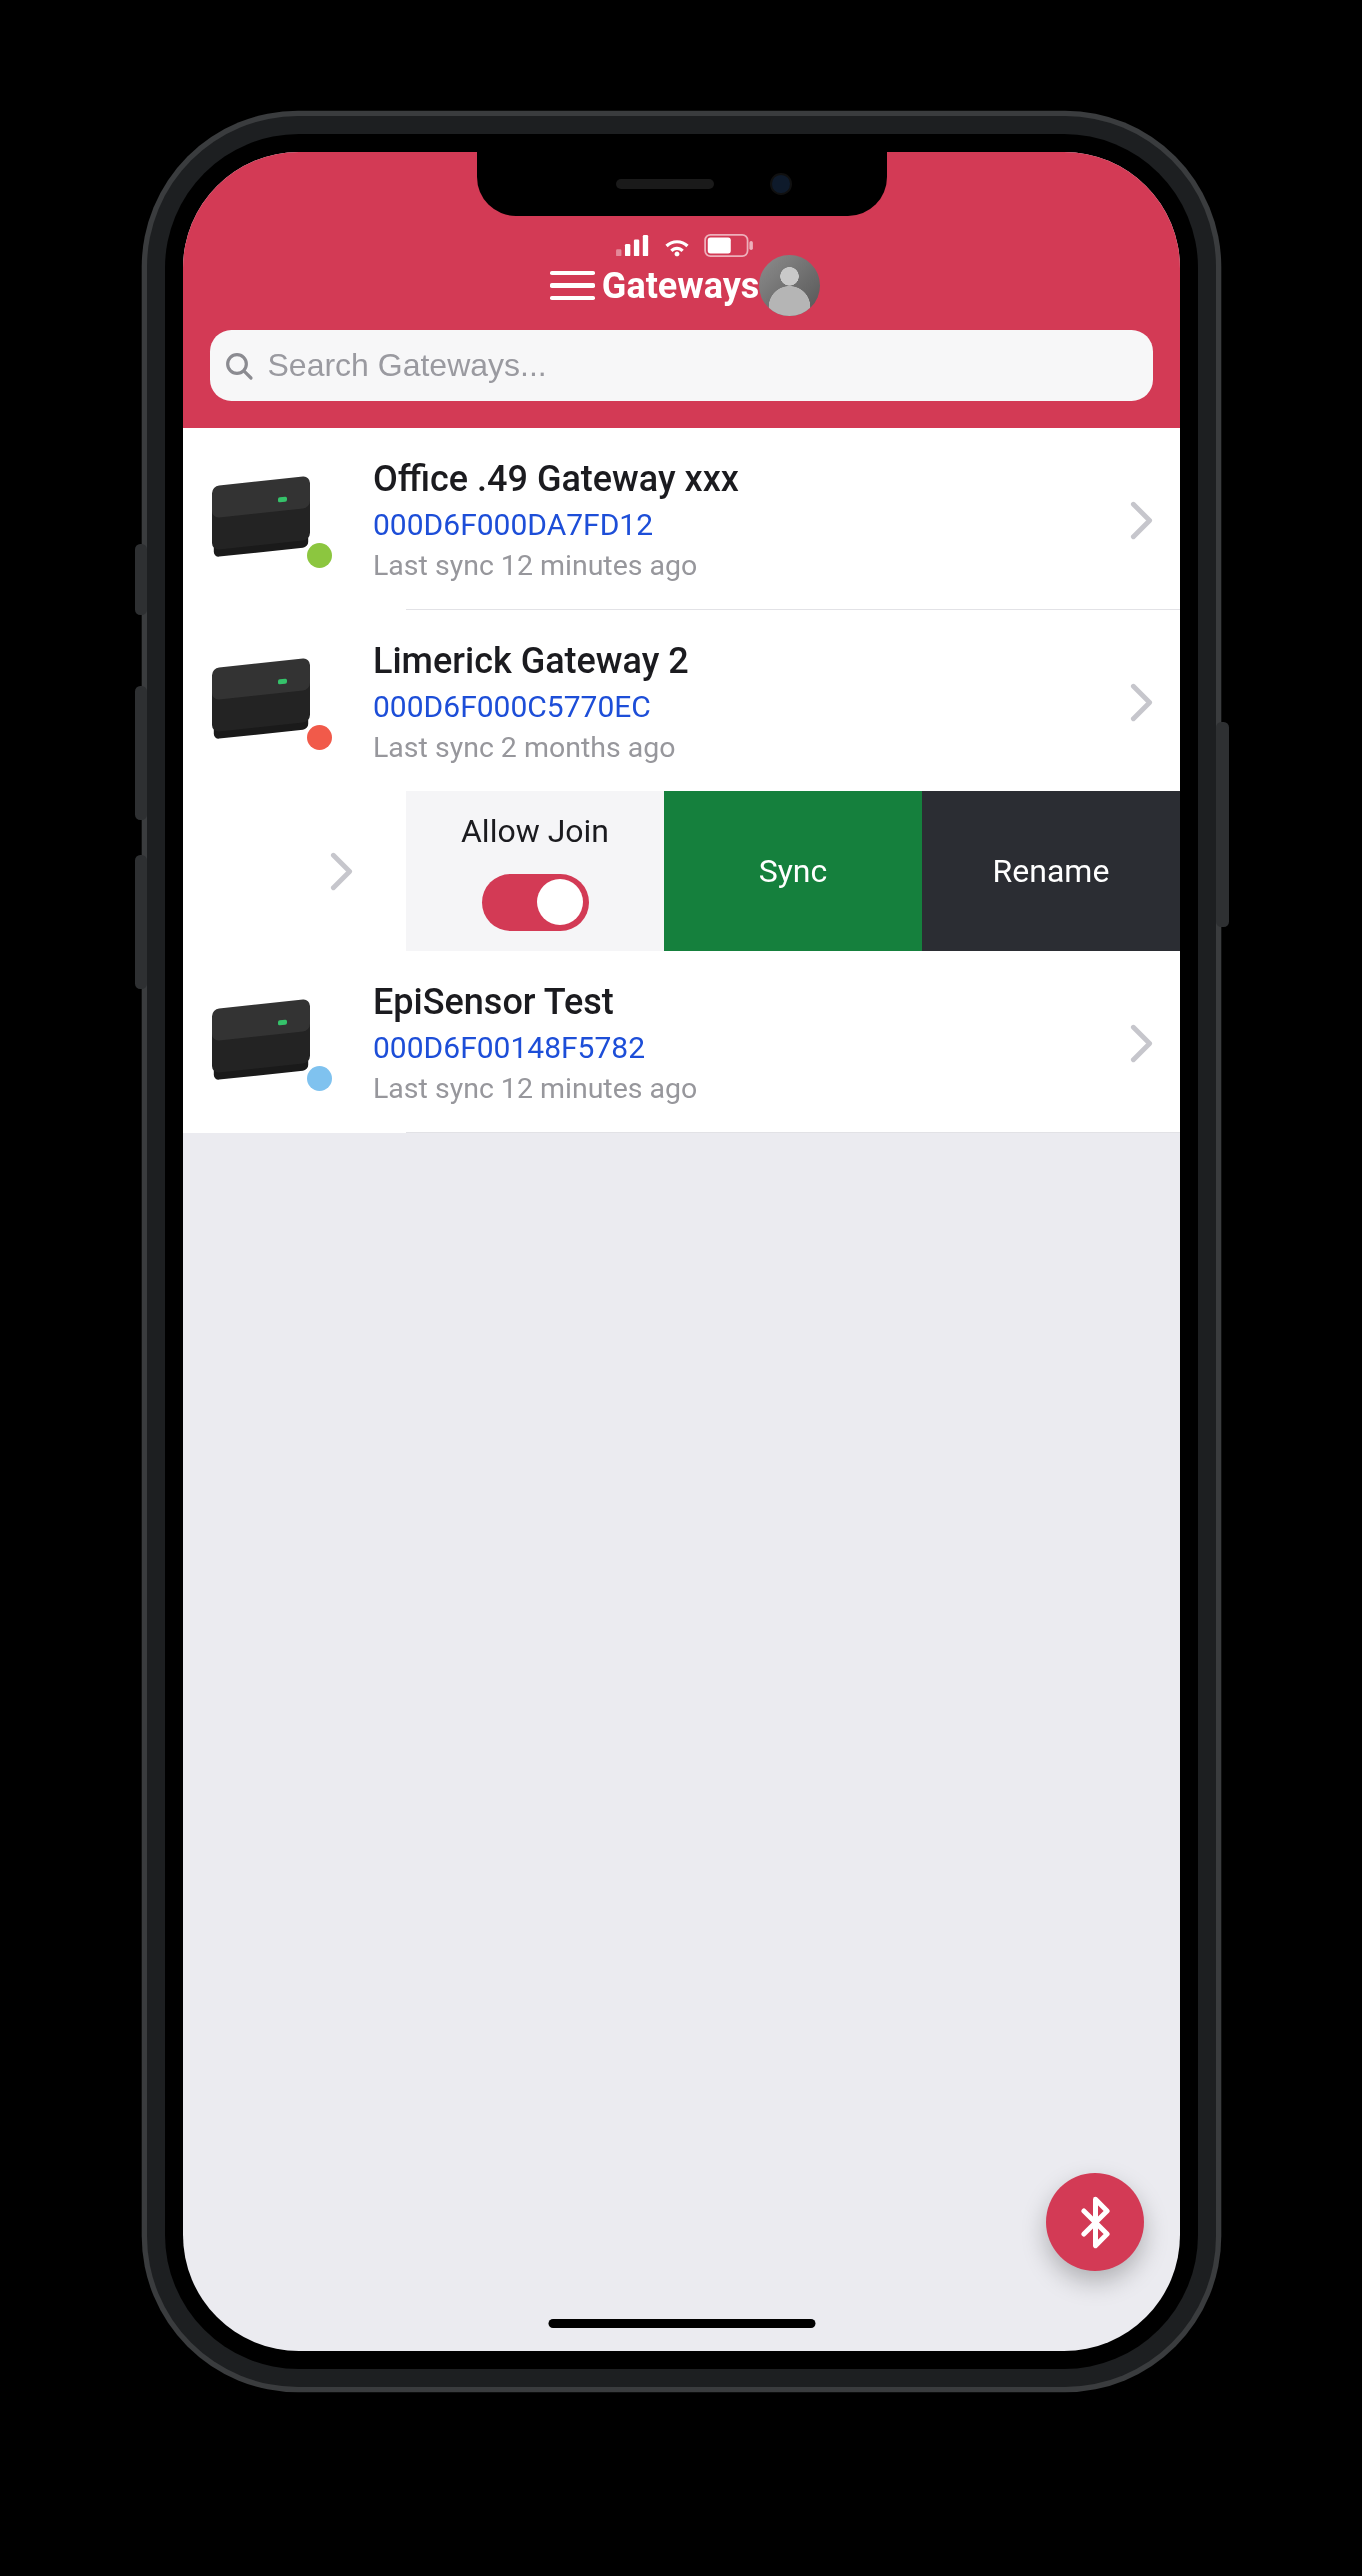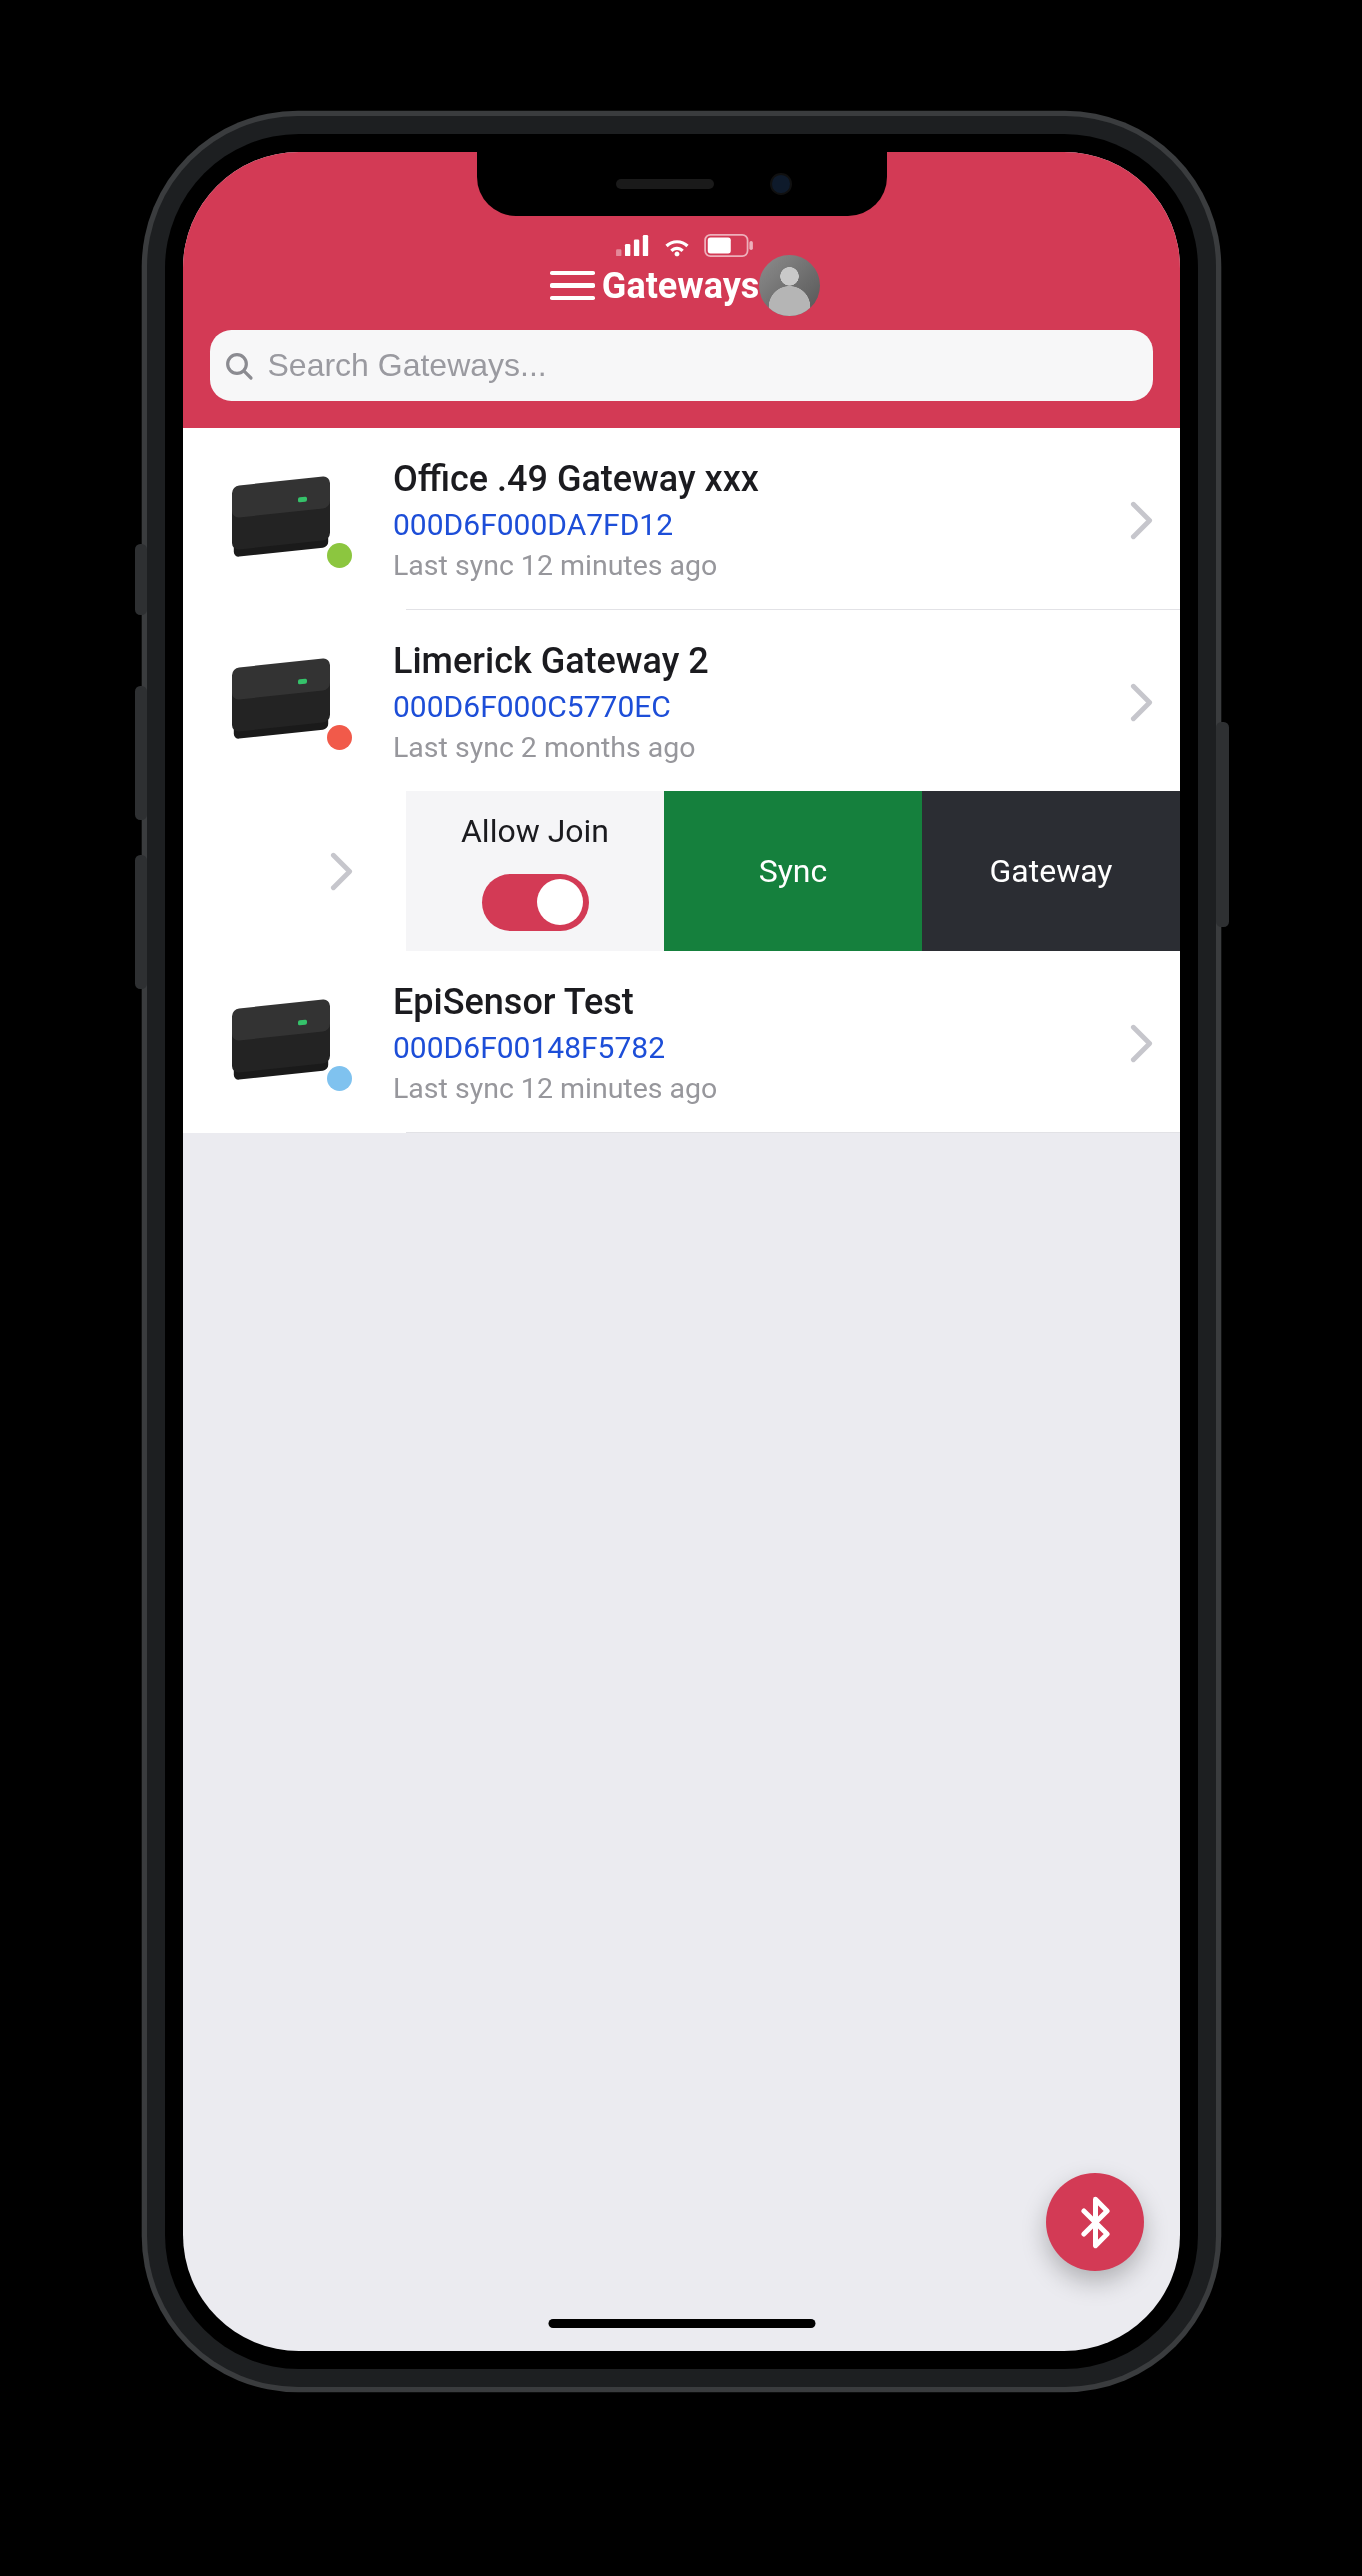--- a/index.html
+++ b/index.html
@@ -94,21 +94,21 @@
   }
   .search input {
     border:none; background:transparent; flex:1;
     font-size:32px; color:#333; outline:none;
     margin-left:12.5px;
   }
   .search input::placeholder { color:#9a9aa0; }
   .list { background:#fff; }
   .row {
     display:flex; align-items:center;
-    padding:30px 27px 27px 40px;
+    padding:30px 27px 27px 20px;
     position:relative;
     background:#fff;
   }
   .row + .row-sep { height:0.9px; background:#e2e2e6; margin-left:223px; }
   .device {
     width:125px; height:89px; position:relative; flex:0 0 125px; margin-right:45px;
   }
   .device .box {
     position:absolute; left:9px; top:16px; width:98px; height:53px;
     background:#232323; border-radius:7.1px;
@@ -278,21 +278,21 @@
             <div class="action action-allow">
               <span>Allow Join</span>
               <div class="toggle">
                   <div class="knob"></div>
                 </div>
             </div>
             <div class="action action-sync">
               <span>Sync</span>
             </div>
             <div class="action action-rename">
-              <span>Gateway</span>
+              <span>Rename</span>
             </div>
           </div>
 
           <div class="row">
             <div class="device">
               <div class="box"></div>
                 <div class="lid"></div>
                 <div class="led"></div>
               <div class="status-dot" style="background:#7fc2ef"></div>
             </div>

